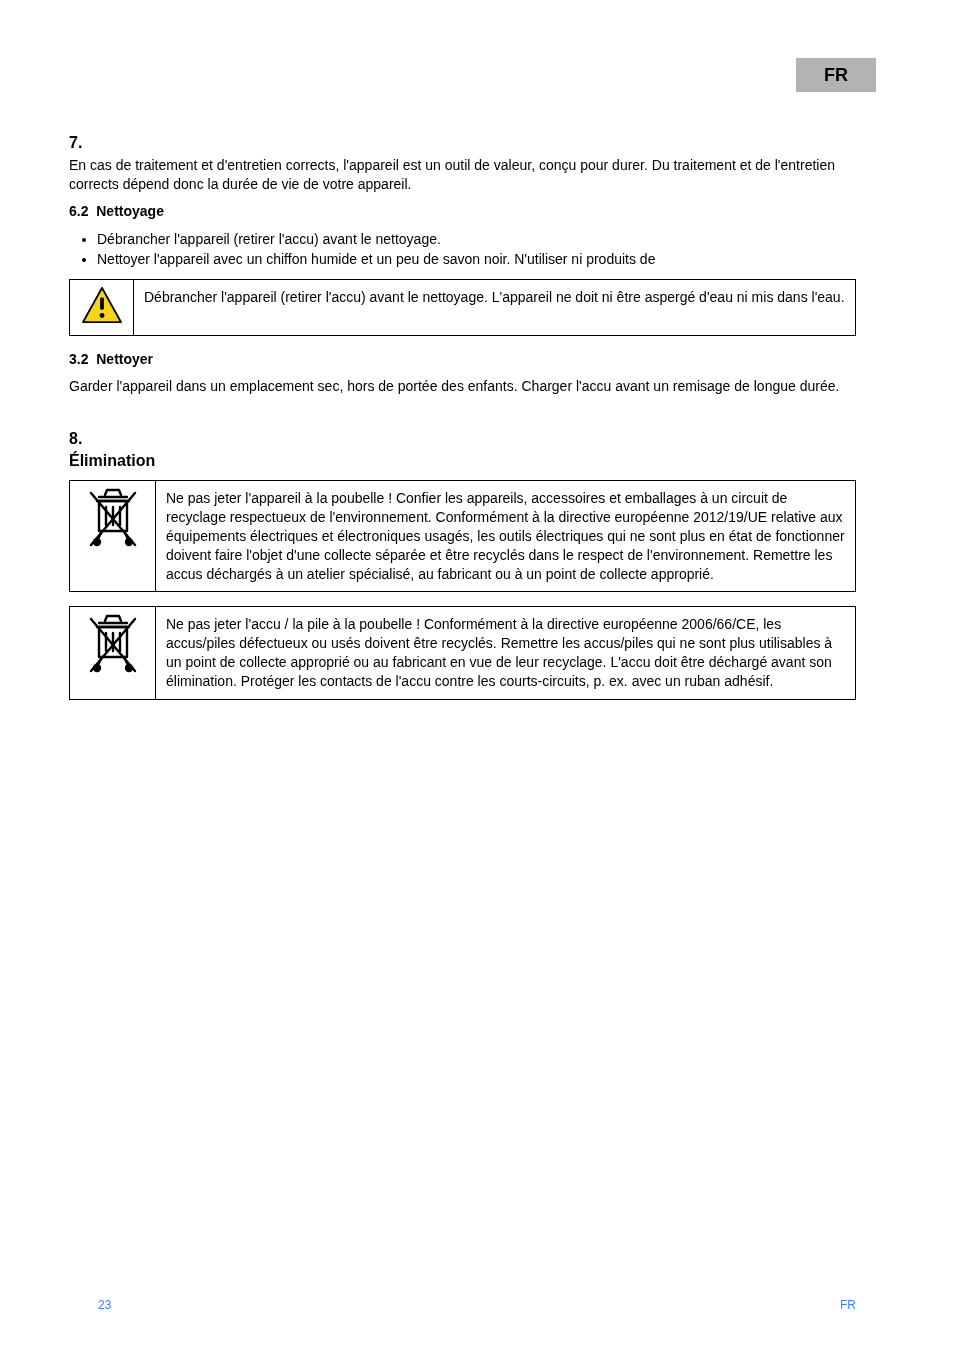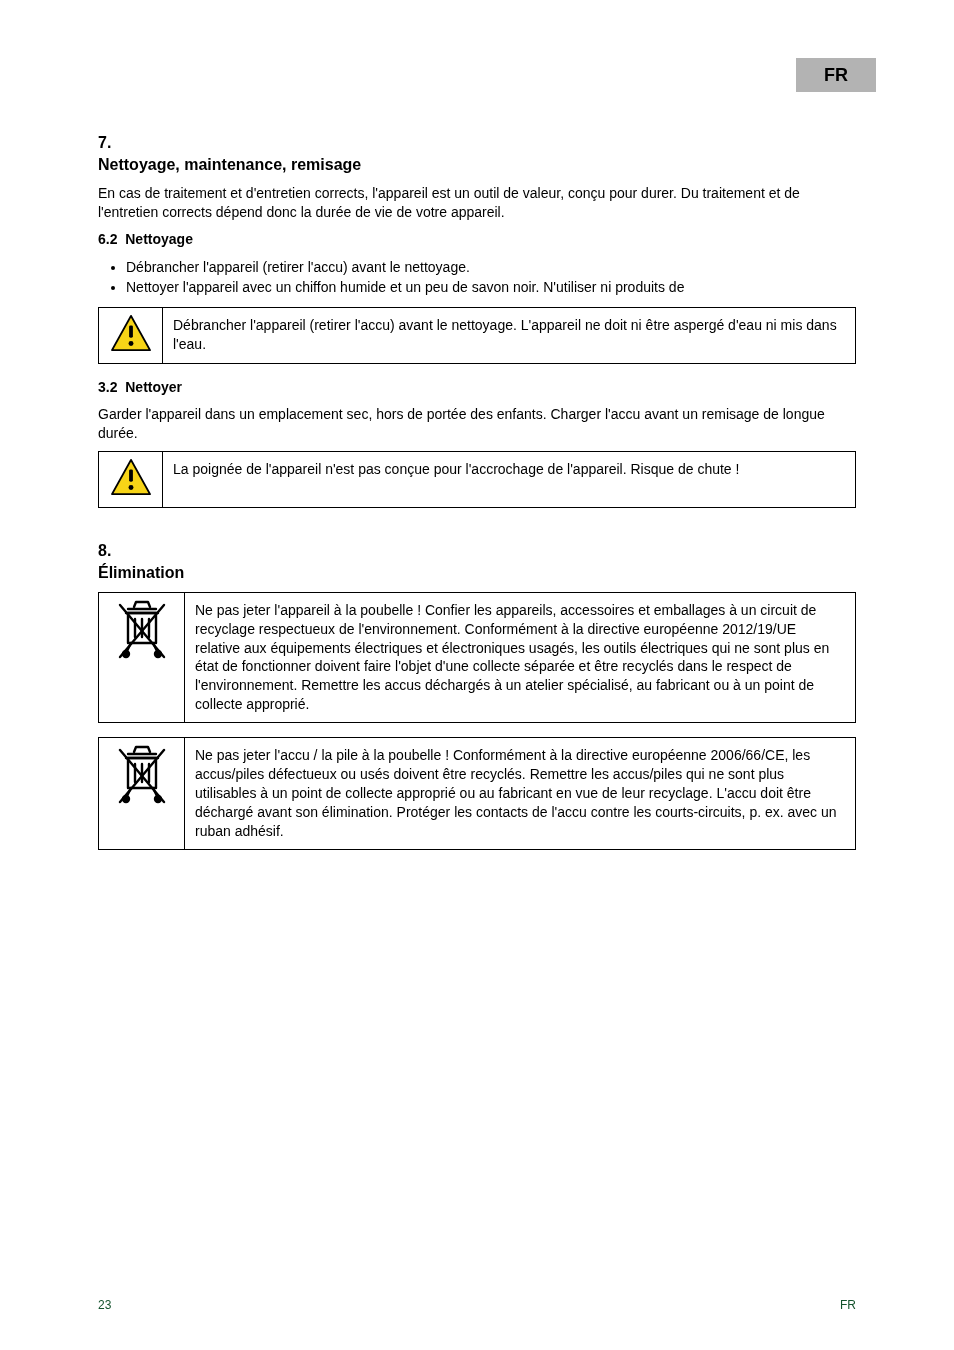--- a/index.html
+++ b/index.html
@@ -1,43 +1,42 @@
 <!DOCTYPE html>
 <html><head>
 <meta charset="utf-8">
 <style>
   * { box-sizing: border-box; margin: 0; padding: 0; }
   html, body { width: 954px; height: 1350px; background: #fff; font-family: Arial, Helvetica, sans-serif; color: #000; }
-  .page { position: relative; width: 954px; height: 1350px; padding: 58px 98px 40px 98px; }
+  .page { position: relative; width: 954px; height: 1350px; padding: 58px 98px 40px 69px; }
   .lang-tab { position: absolute; top: 58px; right: 78px; width: 80px; height: 34px; background: #b3b3b3; display: flex; align-items: center; justify-content: center; font-weight: bold; font-size: 18px; }
   .section-num { font-weight: bold; font-size: 16px; margin-top: 76px; margin-bottom: 4px; }
   .section-num2 { font-weight: bold; font-size: 16px; margin-top: 34px; margin-bottom: 4px; }
   .h2 { font-weight: bold; font-size: 16px; margin-bottom: 10px; }
   .body-text { font-size: 14px; line-height: 1.35; margin-bottom: 8px; }
   .bullets { margin: 6px 0 10px 28px; font-size: 14px; line-height: 1.45; }
   .bullets li { list-style: disc; }
   .warn-table { width: 100%; border-collapse: collapse; margin: 6px 0 14px 0; }
   .warn-table td { border: 1px solid #000; vertical-align: top; padding: 8px 10px; font-size: 14px; line-height: 1.35; }
   .warn-table td.icon-cell { width: 64px; text-align: center; padding: 6px; }
   .warn-table td.icon-cell-wide { width: 86px; text-align: center; padding: 6px; vertical-align: top; }
   .warn-icon { width: 42px; height: 38px; }
   .weee-icon { width: 56px; height: 64px; }
-  .footer { position: absolute; bottom: 38px; left: 98px; right: 98px; display: flex; justify-content: space-between; font-size: 12px; color: #14532d; }
+  .footer { position: absolute; bottom: 38px; left: 98px; right: 98px; display: flex; justify-content: space-between; font-size: 12px; color: #3b82f6; }
   .footer .pg { }
 </style>
 </head>
 <body>
 <div class="page">
 
 <div class="lang-tab">
       <span>FR</span>
     </div>
 
 <div class="section-num">7.</div>
-<div class="h2">Nettoyage, maintenance, remisage</div>
 <p class="body-text">En cas de traitement et d'entretien corrects, l'appareil est un outil de valeur, conçu pour durer. Du traitement et de l'entretien corrects dépend donc la durée de vie de votre appareil.</p>
 
 <p class="body-text"><b><span>6.2</span>&nbsp;&nbsp;<span>Nettoyage</span></b></p>
 <ul class="bullets">
   <li>Débrancher l'appareil (retirer l'accu) avant le nettoyage.</li>
   <li>Nettoyer l'appareil avec un chiffon humide et un peu de savon noir. N'utiliser ni produits de</li>
 </ul>
 
 <table class="warn-table">
   <tbody>
@@ -50,34 +49,20 @@
       </svg>
     </td>
     <td>Débrancher l'appareil (retirer l'accu) avant le nettoyage. L'appareil ne doit ni être aspergé d'eau ni mis dans l'eau.</td>
   </tr>
 </tbody>
     </table>
 
 <p class="body-text"><b><span>3.2</span>&nbsp;&nbsp;<span>Nettoyer</span></b></p>
 <p class="body-text">Garder l'appareil dans un emplacement sec, hors de portée des enfants. Charger l'accu avant un remisage de longue durée.</p>
 
-<table class="warn-table">
-  <tbody>
-        <tr>
-    <td class="icon-cell">
-      <svg class="warn-icon" viewBox="0 0 44 40">
-        <polygon points="22,2 42,38 2,38" fill="#f7d417" stroke="#000" stroke-width="2" stroke-linejoin="round"></polygon>
-        <rect x="20" y="12" width="4" height="13" rx="1.5" fill="#000"></rect>
-        <circle cx="22" cy="31" r="2.6" fill="#000"></circle>
-      </svg>
-    </td>
-    <td>La poignée de l'appareil n'est pas conçue pour l'accrochage de l'appareil. Risque de chute !</td>
-  </tr>
-</tbody>
-    </table>
 
 <div class="section-num2">8.</div>
 <div class="h2">Élimination</div>
 
 <table class="warn-table">
   <tbody>
         <tr>
     <td class="icon-cell-wide">
       <svg class="weee-icon" viewBox="0 0 56 64">
         <g stroke="#000" stroke-width="2.4" fill="none" stroke-linejoin="round" stroke-linecap="round">

